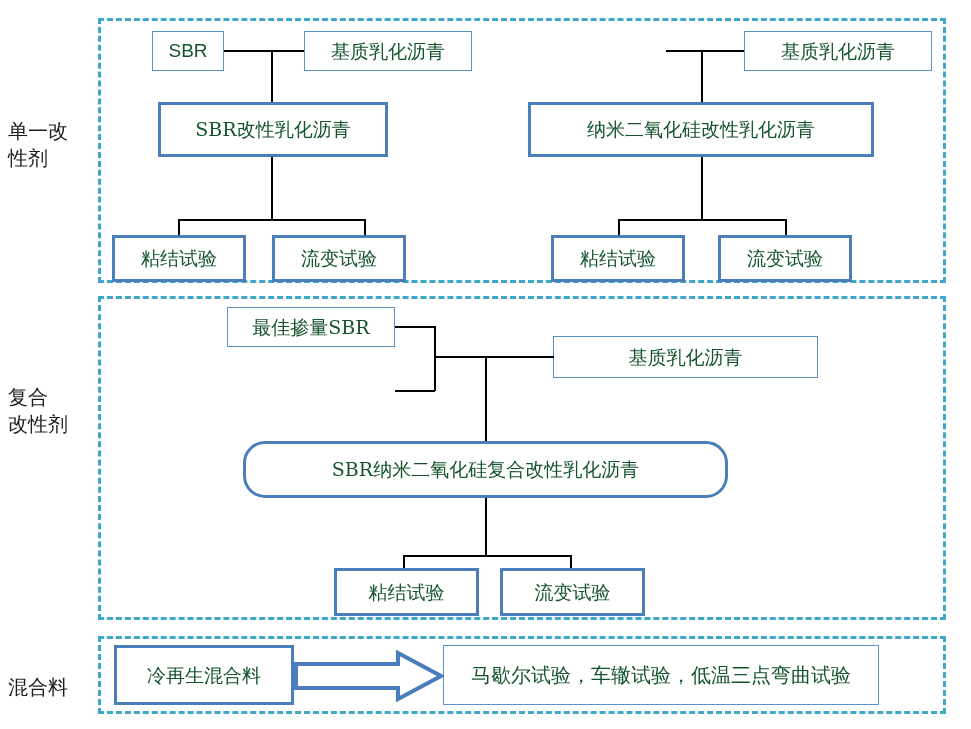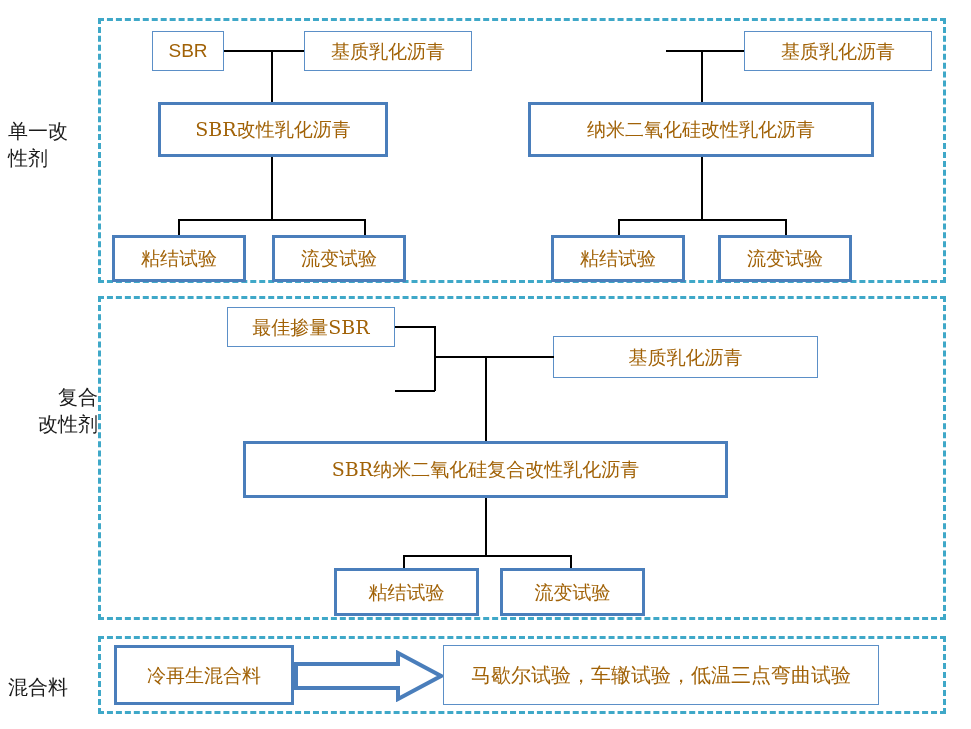--- a/index.html
+++ b/index.html
@@ -40,21 +40,21 @@
 
   
   .node {
     position: absolute;
     box-sizing: border-box;
     background: #ffffff;
     display: flex;
     align-items: center;
     justify-content: center;
     text-align: center;
-    color: #a16207;
+    color: #14532d;
     font-family: "DejaVu Serif", "Liberation Serif", serif;
     line-height: 1.1;
   }
   .node.thin {
     border: 1.4px solid #5B8FC7;
     font-size: 19px;
   }
   .node.thick {
     border: 3px solid #4A7EBB;
     font-size: 19px;
@@ -115,36 +115,36 @@
   <div class="line v" style="left:701px; top:157px; height:63px;"></div>
   <div class="line h" style="left:618px; top:219px; width:168px;"></div>
   <div class="line v" style="left:618px; top:219px; height:17px;"></div>
   <div class="line v" style="left:785px; top:219px; height:17px;"></div>
 
   <div class="node thick" style="left:551px; top:235px; width:134px; height:47px;">粘结试验</div>
   <div class="node thick" style="left:718px; top:235px; width:134px; height:47px;">流变试验</div>
 
   <div class="dashed-frame" style="left:98px; top:296px; width:848px; height:324px;"></div>
 
-  <div class="row-label" style="left:8px; top:374px; width:90px;text-align:right;">复合
+  <div class="row-label" style="left:8px; top:374px; width:90px;">复合
 改性剂</div>
 
   <div class="node thin" style="left:227px; top:307px; width:168px; height:40px;">最佳掺量SBR</div>
 
 
   <div class="node thin" style="left:553px; top:336px; width:265px; height:42px;">基质乳化沥青</div>
 
   <div class="line v" style="left:434px; top:326px; height:65px;"></div>
   <div class="line h" style="left:395px; top:326px; width:40px;"></div>
   <div class="line h" style="left:395px; top:390px; width:40px;"></div>
 
   <div class="line h" style="left:434px; top:356px; width:120px;"></div>
   <div class="line v" style="left:485px; top:356px; height:85px;"></div>
 
-  <div class="node thick" style="left:243px; top:441px; width:485px; height:57px;">SBR纳米二氧化硅复合改性乳化沥青</div>
+  <div class="node thick" style="left:243px; top:441px; width:485px; height:57px;border-radius:22px;">SBR纳米二氧化硅复合改性乳化沥青</div>
 
   <div class="line v" style="left:485px; top:498px; height:58px;"></div>
   <div class="line h" style="left:403px; top:555px; width:168px;"></div>
   <div class="line v" style="left:403px; top:555px; height:14px;"></div>
   <div class="line v" style="left:570px; top:555px; height:14px;"></div>
 
   <div class="node thick" style="left:334px; top:568px; width:145px; height:48px;">粘结试验</div>
   <div class="node thick" style="left:500px; top:568px; width:145px; height:48px;">流变试验</div>
 
   <div class="dashed-frame" style="left:98px; top:636px; width:848px; height:78px;"></div>

